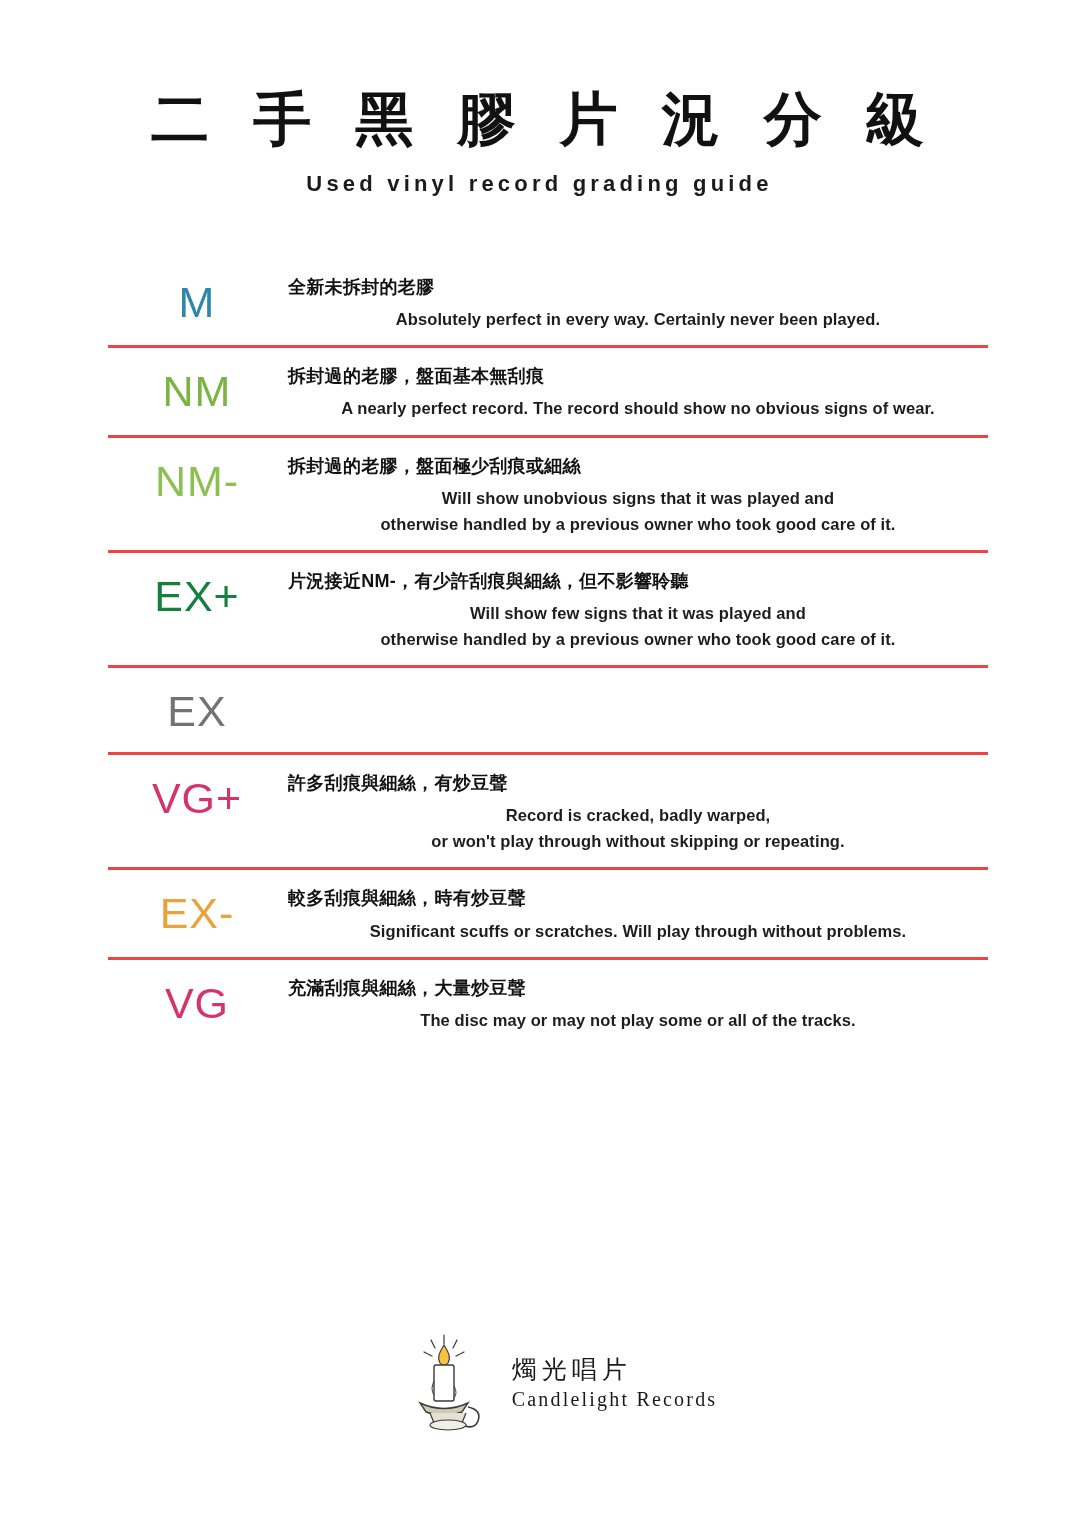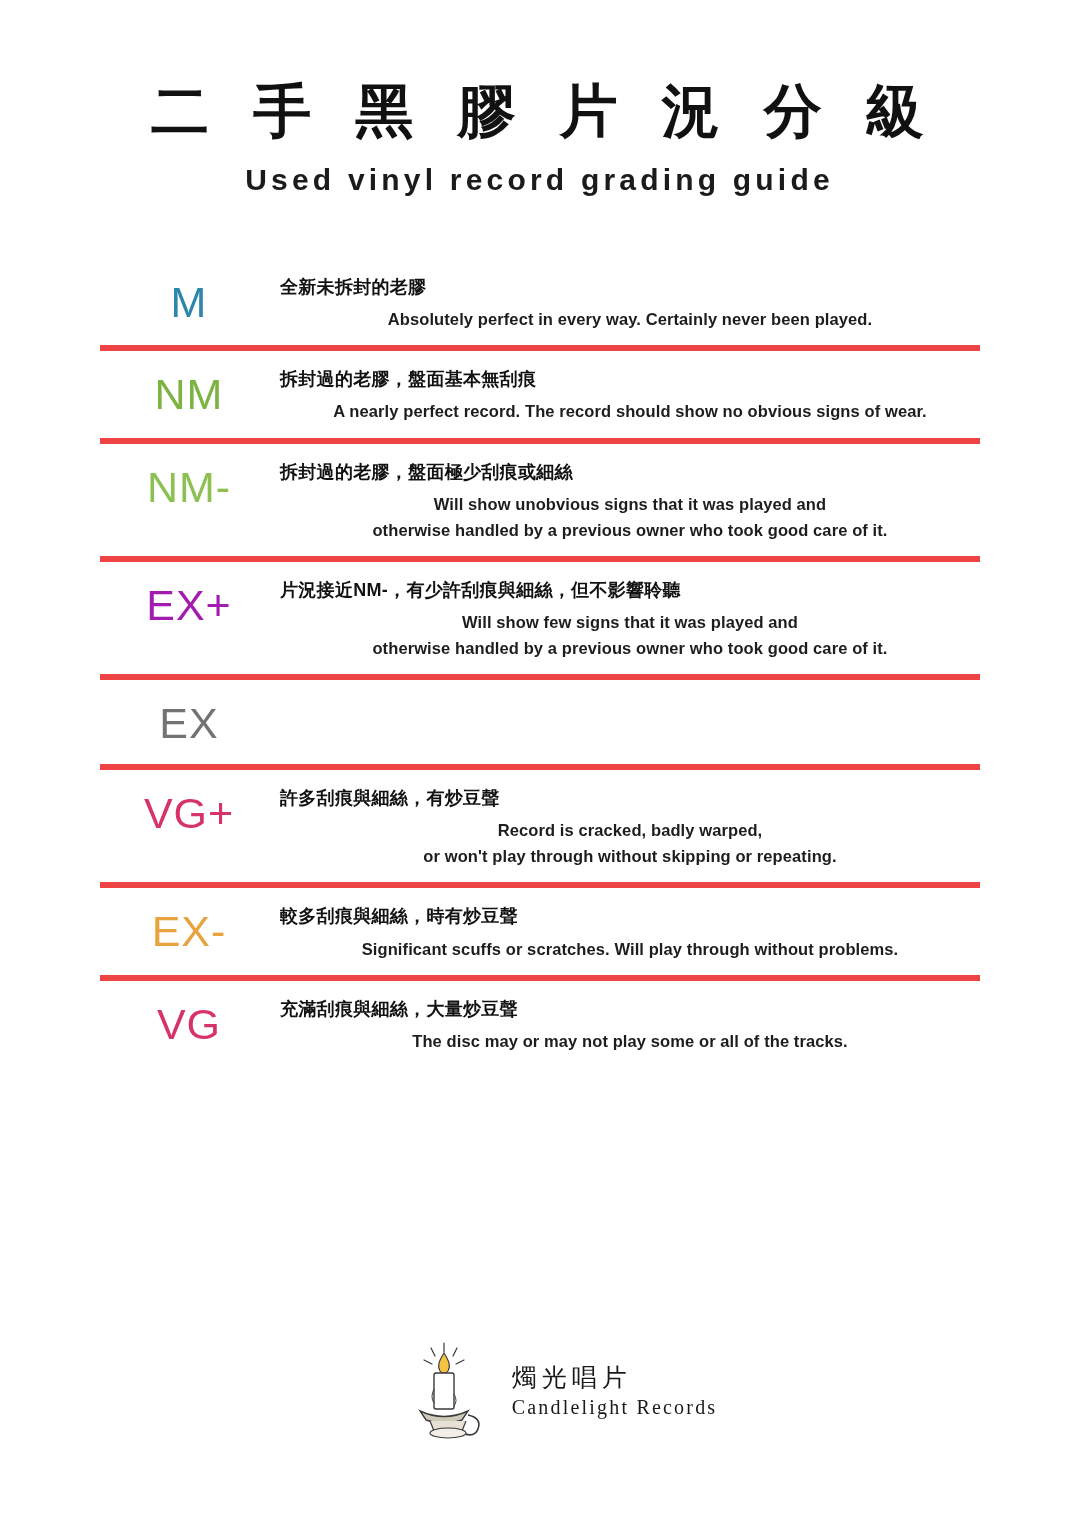--- a/index.html
+++ b/index.html
@@ -13,62 +13,62 @@
     font-family: "Liberation Sans", sans-serif;
     color: #1a1a1a;
     position: relative;
     overflow: hidden;
   }
 
   .page {
     width: 1075px;
     height: 1521px;
     box-sizing: border-box;
-    padding: 0;
+    padding: 8px;
     display: flex;
     flex-direction: column;
   }
 
   
   .header {
     text-align: center;
     padding-top: 78px;
   }
   .title-zh {
     font-family: "Liberation Sans", sans-serif;
     font-size: 58px;
     font-weight: 700;
     letter-spacing: 14px;
     color: #111111;
     line-height: 1.15;
     margin: 0;
     padding-left: 14px;
   }
   .title-en {
-    font-size: 30px;
+    font-size: 22px;
     font-weight: 700;
     letter-spacing: 4.2px;
     color: #1b1b1b;
     margin: 18px 0 0 0;
     padding-left: 4px;
   }
 
   
   .grades {
     margin: 0;
     padding: 0;
     list-style: none;
     width: 880px;
     margin-left: 100px;
     margin-top: 62px;
   }
   .grade-row {
     display: flex;
     align-items: flex-start;
-    border-top: 6px solid #ef4444;
+    border-top: 3px solid #ef4444;
     padding: 13px 0 13px 0;
     min-height: 78px;
     box-sizing: border-box;
   }
   .grade-row.first {
     border-top: none;
   }
   .grade-code {
     width: 178px;
     flex: 0 0 178px;
@@ -170,21 +170,21 @@
       </li>
       <li class="grade-row">
         <div class="grade-code" style="color: rgb(140, 193, 82);">NM-</div>
         <div class="grade-text">
           <div class="zh">拆封過的老膠，盤面極少刮痕或細絲</div>
           <div class="en">Will show unobvious signs that it was played and
 otherwise handled by a previous owner who took good care of it.</div>
         </div>
       </li>
       <li class="grade-row">
-        <div class="grade-code" style="color: #a21caf;">EX+</div>
+        <div class="grade-code" style="color: #15803d;">EX+</div>
         <div class="grade-text">
           <div class="zh">片況接近NM-，有少許刮痕與細絲，但不影響聆聽</div>
           <div class="en">Will show few signs that it was played and
 otherwise handled by a previous owner who took good care of it.</div>
         </div>
       </li>
       <li class="grade-row">
         <div class="grade-code" style="color: #737373;">EX</div>
       </li>
       <li class="grade-row">

